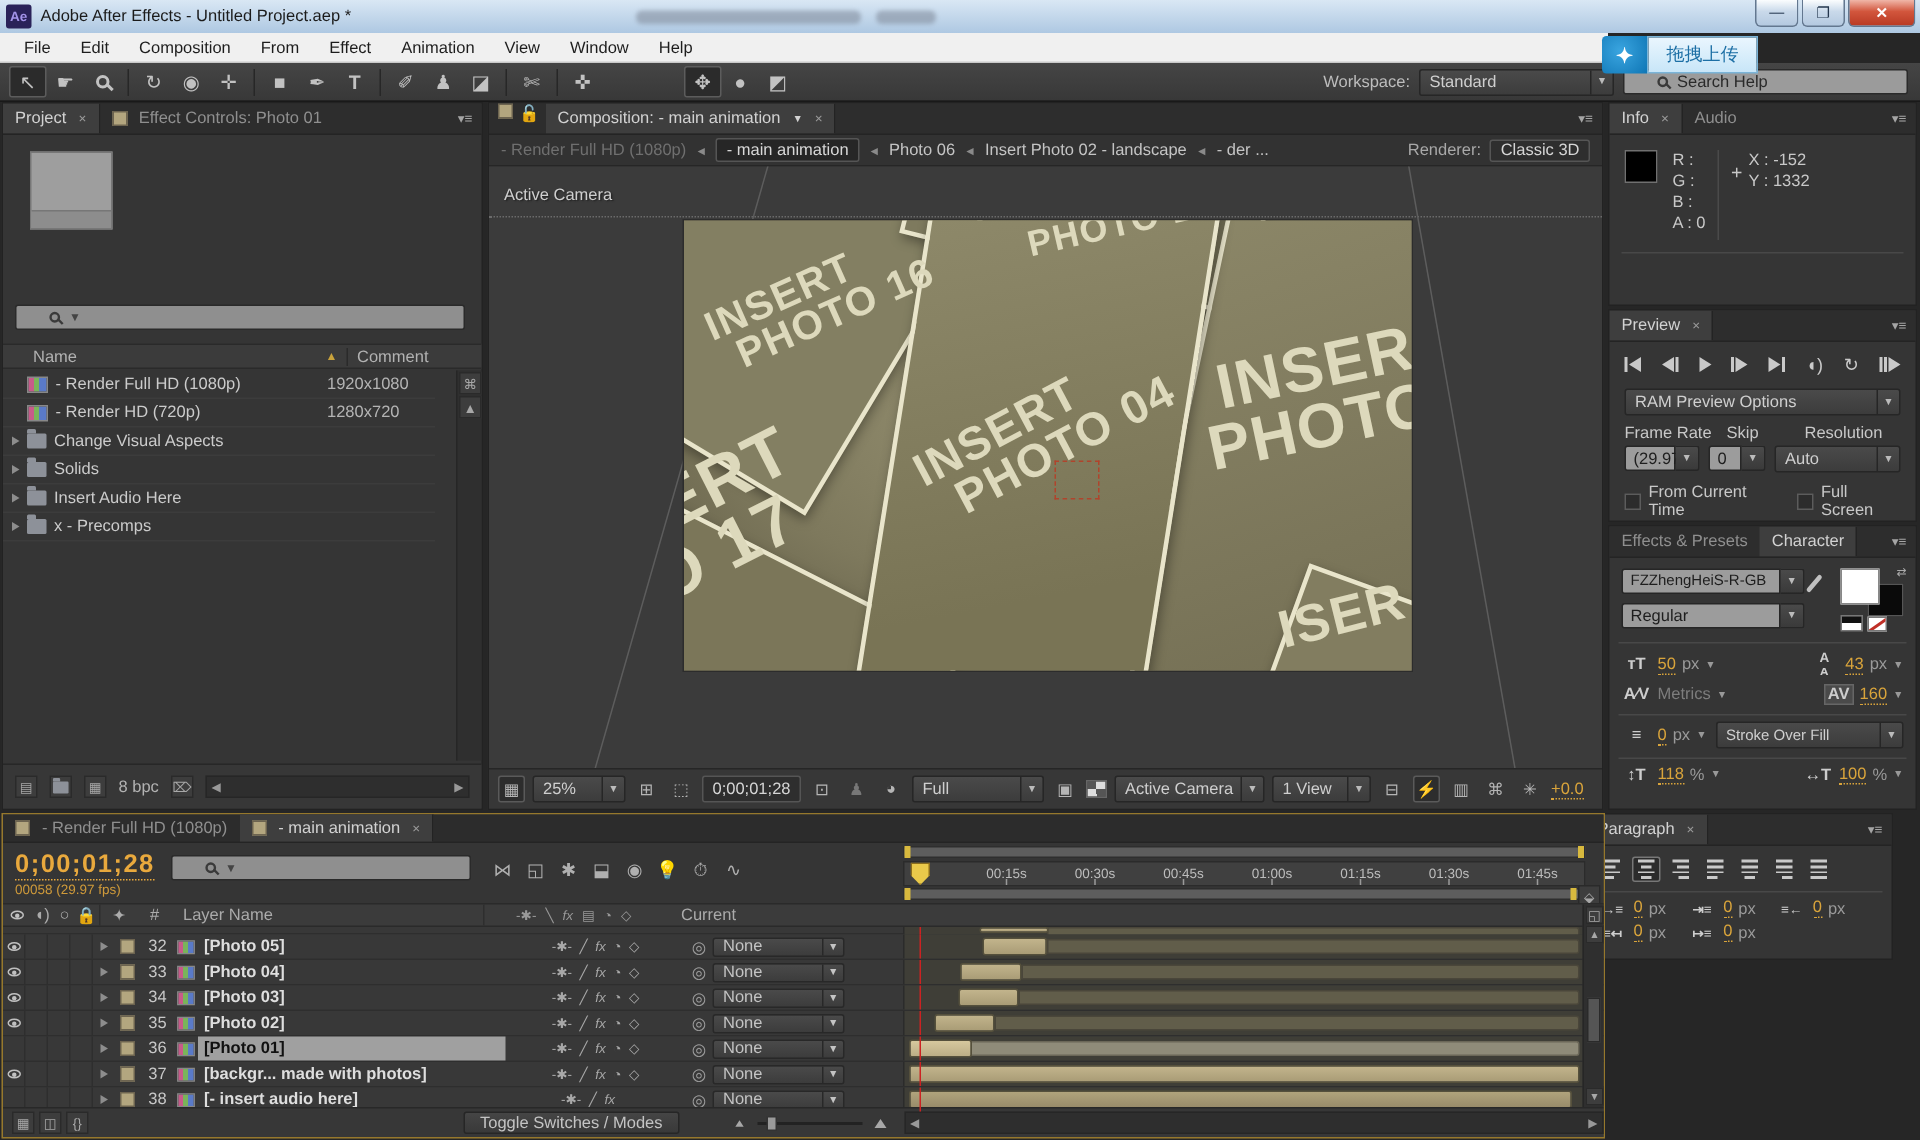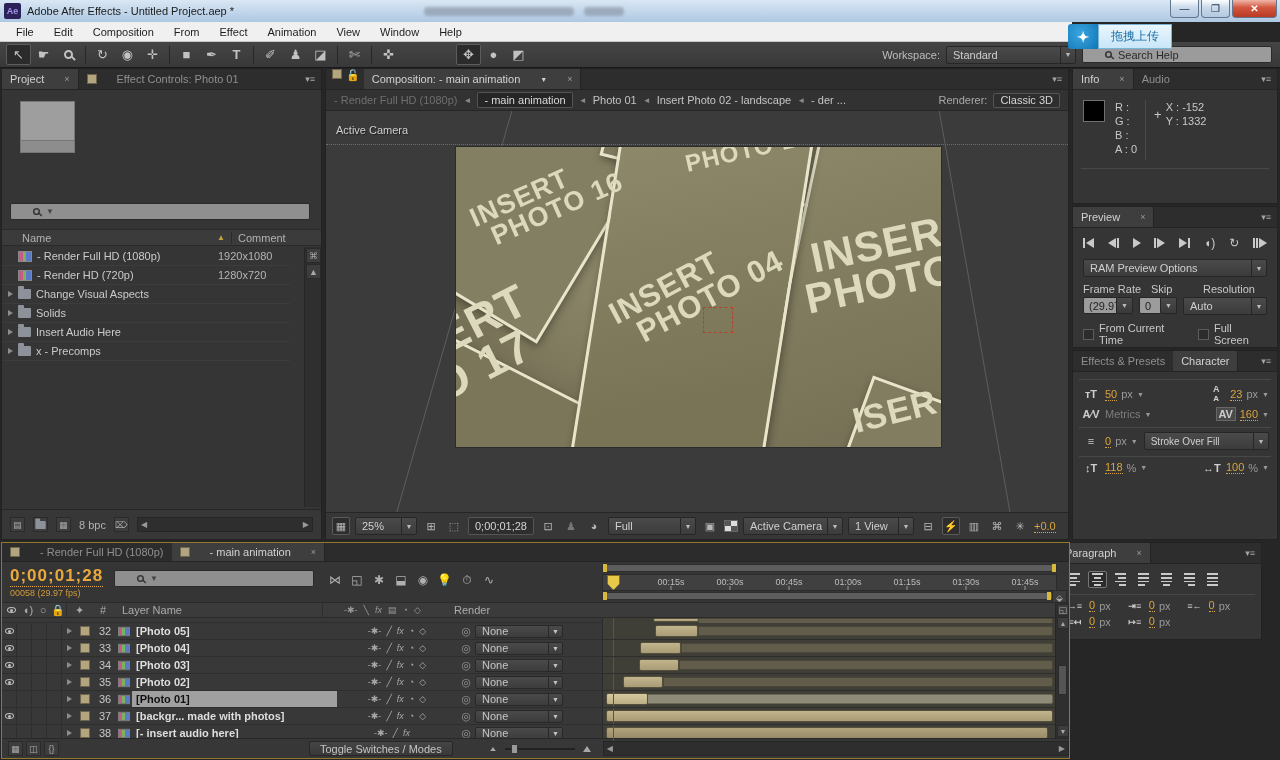--- a/index.html
+++ b/index.html
@@ -26,21 +26,21 @@
   .ddown .val{padding:0 6px;flex:1;white-space:nowrap;overflow:hidden}
   .ddown .arr{width:15px;height:100%;border-left:1px solid #262626;display:flex;align-items:center;justify-content:center;font-size:7px;color:#bbb}
   .searchbox{background:#9b9b9b;border:1px solid #2a2a2a;border-radius:2px;height:17px;display:flex;align-items:center;color:#2a2a2a;padding:0 21px;gap:5px}
   .mag.dark{border-color:#3a3a3a}.mag.dark:after{background:#3a3a3a}
   #overlay-upload{position:absolute;left:1068px;top:24px;height:25px;display:flex;z-index:60}
   #overlay-upload .oicon{width:30px;background:radial-gradient(circle at 40% 40%,#3aa5e0,#0f76b5);border-radius:3px 0 0 3px;display:flex;align-items:center;justify-content:center;color:#fff;font-weight:bold;font-size:14px}
   #overlay-upload .olabel{background:linear-gradient(#eaf6fe,#c8e6f8);border:1px solid #7ab4d8;color:#1c6fa5;display:flex;align-items:center;padding:0 12px;font-size:12px}
   
   .panel{position:absolute;background:#353535;border:1px solid #222}
   .ptabs{height:21px;background:#2d2d2d;display:flex;align-items:stretch;border-bottom:1px solid #242424;overflow:hidden}
-  .ptab{padding:0 8px;display:flex;align-items:center;gap:20px;color:#8f8f8f;white-space:nowrap}
+  .ptab{padding:0 8px;display:flex;align-items:center;gap:8px;color:#8f8f8f;white-space:nowrap}
   .ptab.active{background:#3e3e3e;color:#d2d2d2;border-right:1px solid #232323}
   .ptab .x{font-size:9px;color:#9a9a9a}
   .pmenu{margin-left:auto;display:flex;align-items:center;padding:0 6px;color:#a5a5a5;font-size:9px;flex:none}
   .tanbox{width:10px;height:10px;background:#b3a67f;border:1px solid #6d6450;flex:none}
   
   .thumb{position:absolute;left:18px;top:32px;width:55px;height:52px;background:#9e9e9e;border:1px solid #777}
   .thumb .strip{position:absolute;left:0;right:0;bottom:0;height:12px;background:#8d8d8d;border-top:1px solid #777}
   .psearch{position:absolute;left:8px;top:134px;width:300px}
   .pcols{position:absolute;left:0;top:160px;width:100%;height:17px;background:#3b3b3b;border-top:1px solid #2a2a2a;border-bottom:1px solid #2a2a2a;display:flex;align-items:center;color:#b2b2b2}
   .prow{display:flex;align-items:center;height:19px;border-bottom:1px solid #3c3c3c;padding-left:6px;gap:5px}
@@ -288,21 +288,21 @@
       <span style="font-size:7px">▼</span>
       <span class="x">×</span>
     </div>
     <div class="pmenu">▾≡</div>
   </div>
   <div class="crumbs">
     <span class="crumb-dim">- Render Full HD (1080p)</span>
     <span class="carr">◄</span>
     <span class="crumb-sel">- main animation</span>
     <span class="carr">◄</span>
-    <span class="crumb">Photo 01</span>
+    <span class="crumb">Photo 06</span>
     <span class="carr">◄</span>
     <span class="crumb">Insert Photo 02 - landscape</span>
     <span class="carr">◄</span>
     <span class="crumb">- der ...</span>
     <span style="margin-left:auto;color:#a8a8a8">Renderer:</span>
     <span class="chip" style="height:15px">Classic 3D</span>
   </div>
   <div id="viewer">
     <span class="vlabel">Active Camera</span>
     <div class="guide-h"></div>
@@ -480,31 +480,55 @@
 <div class="panel" style="left:1072px;top:350px;width:206px;height:190px">
   <div class="ptabs">
     <div class="ptab">
         <span>Effects &amp; Presets</span>
       </div>
     <div class="ptab active">
         <span>Character</span>
       </div>
     <div class="pmenu">▾≡</div>
   </div>
+  <div style="display:flex;padding:7px 8px 0 8px;gap:5px">
+    <div style="flex:1">
+      <div style="display:flex">
+        <span class="lightfield" style="flex:1;font-size:10px">FZZhengHeiS-R-GB</span>
+          <span class="arrbtn">▼</span>
+      </div>
+      <div style="display:flex;margin-top:6px">
+        <span class="lightfield" style="flex:1">Regular</span>
+          <span class="arrbtn">▼</span>
+      </div>
+    </div>
+    <div style="width:14px;padding-top:3px">
+        <span style="display:block;width:3px;height:14px;background:#c0c0c0;transform:rotate(40deg);border-radius:2px"></span>
+      </div>
+    <div style="position:relative;width:42px;height:42px">
+      <div style="position:absolute;right:0;top:10px;width:24px;height:22px;background:#0a0a0a;border:1px solid #555"></div>
+      <div style="position:absolute;left:0;top:0;width:26px;height:24px;background:#fff;border:1px solid #888"></div>
+      <div style="position:absolute;left:0;bottom:0;width:15px;height:11px;background:linear-gradient(#111 50%,#fff 50%);border:1px solid #777"></div>
+      <div style="position:absolute;left:18px;bottom:0;width:13px;height:10px;background:#fff;border:1px solid #777;overflow:hidden">
+          <span style="position:absolute;left:-2px;top:3px;width:18px;height:2px;background:#c03028;transform:rotate(-35deg)"></span>
+        </div>
+      <div style="position:absolute;right:-2px;top:-2px;color:#aaa;font-size:8px">⇄</div>
+    </div>
+  </div>
   <div class="hr" style="margin:7px 6px 0 6px"></div>
   <div style="display:flex;padding:5px 8px 0 8px;justify-content:space-between">
     <div class="chrow">
       <span class="chico">ᴛT</span>
       <span class="orange dotted-u">50</span>
       <span style="color:#9a9a9a">px</span>
       <span style="font-size:7px;color:#999">▼</span>
     </div>
     <div class="chrow">
       <span class="chico" style="font-size:9px;line-height:1">A<br>ᴀ</span>
-      <span class="orange dotted-u">23</span>
+      <span class="orange dotted-u">43</span>
       <span style="color:#9a9a9a">px</span>
       <span style="font-size:7px;color:#999">▼</span>
     </div>
   </div>
   <div style="display:flex;padding:4px 8px 0 8px;justify-content:space-between">
     <div class="chrow">
       <span class="chico">A⁄V</span>
       <span style="color:#7d7d7d">Metrics</span>
       <span style="font-size:7px;color:#999">▼</span>
     </div>
@@ -697,21 +721,21 @@
     <span class="cell" style="width:22px">#</span>
     <span style="padding-left:8px;width:208px">Layer Name</span>
     <span class="cell" style="width:120px;border-left:1px solid #2e2e2e;gap:6px;color:#999;font-size:9px">
       <span>-✱-</span>
         <span>╲</span>
         <span style="font-style:italic">fx</span>
         <span>▤</span>
         <span>◔</span>
         <span>◇</span>
     </span>
-    <span style="padding-left:12px">Render</span>
+    <span style="padding-left:12px">Current</span>
   </div>
 
   <div class="tl-rows">
 
     <div class="trow" style="height:5px">
       <div class="bars" style="height:5px">
           <div class="bar-body" style="left:95px;width:355px;top:0"></div>
           <div class="bar-head" style="left:50px;width:46px;top:0;height:4px"></div>
           <div class="ctiline"></div>
         </div>

